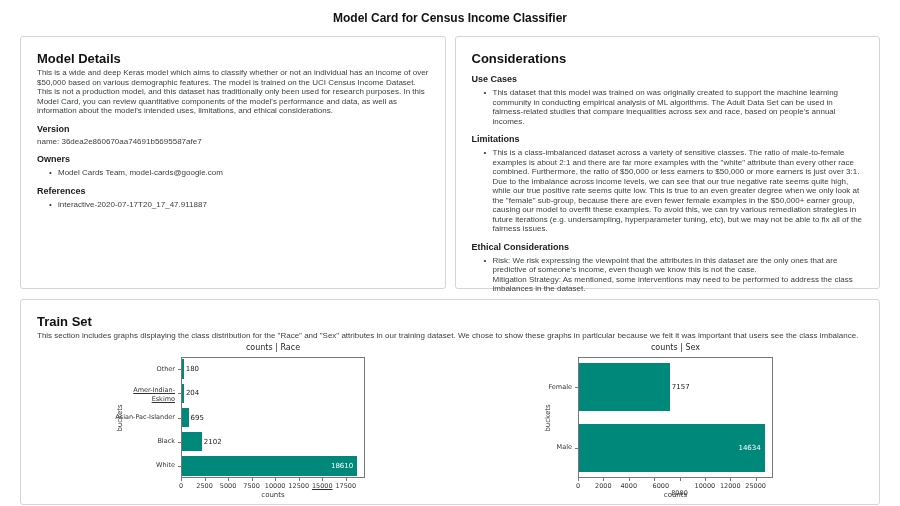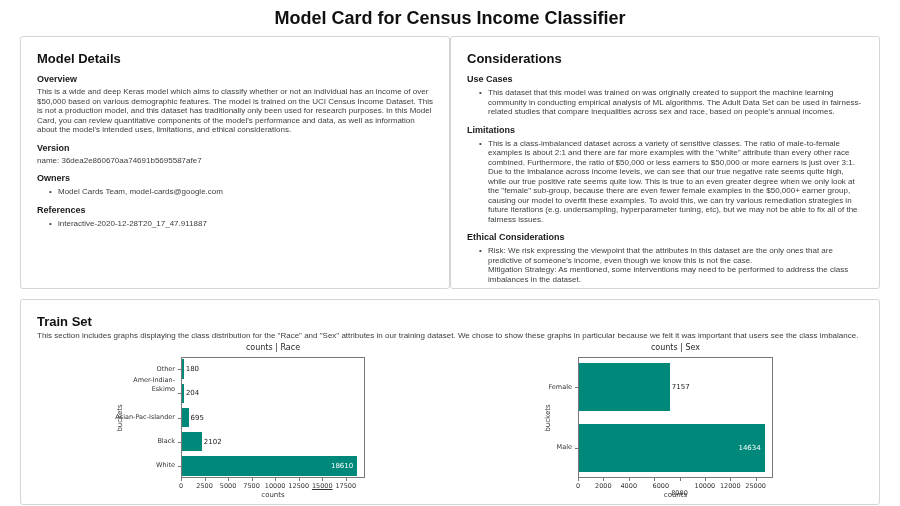--- a/index.html
+++ b/index.html
@@ -2,24 +2,24 @@
 <html><head>
 <meta charset="utf-8">
 <style>
   * { box-sizing: border-box; }
   html,body { margin:0; padding:0; }
   body {
     width:900px; height:506px; overflow:hidden; background:#ffffff;
     font-family:"Liberation Sans", sans-serif; color:#202124;
   }
   .page-title {
-    margin:8px 0; text-align:center; font-size:18px; font-weight:bold;
+    margin:8px 0; text-align:center; font-size:12px; font-weight:bold;
     color:#111; line-height:20px;
   }
-  .cards-row { display:flex; margin:0 20px; }
+  .cards-row { display:flex; gap:9px; margin:0 20px; }
   .card {
     background:#fff; border:1px solid #d5d5d5; border-radius:3px;
     padding:14px 16px;
   }
   .cards-row .card { flex:1; height:253px; }
   .train-card { margin:10px 20px 0; height:206px; position:relative; }
   .card h2 { margin:0; font-size:13px; font-weight:bold; color:#111; line-height:15px; }
   .card h3 { margin:8px 0 0; font-size:9px; font-weight:bold; color:#1a1a1a; line-height:11px; }
   .card p { margin:2px 0 0; font-size:8px; line-height:9.5px; color:#3c4043; }
   .card ul { margin:3px 0 0; padding:0 0 0 21px; list-style:none; }
@@ -48,31 +48,30 @@
 </style>
 </head>
 <body>
 
 <h1 class="page-title">Model Card for Census Income Classifier</h1>
 
 <div class="cards-row">
 
   <section class="card">
     <h2>Model Details</h2>
-    <h3>Overview</h3>
     <p>This is a wide and deep Keras model which aims to classify whether or not an individual has an income of over $50,000 based on various demographic features. The model is trained on the UCI Census Income Dataset. This is not a production model, and this dataset has traditionally only been used for research purposes. In this Model Card, you can review quantitative components of the model's performance and data, as well as information about the model's intended uses, limitations, and ethical considerations.</p>
     <h3>Version</h3>
     <p>name: 36dea2e860670aa74691b5695587afe7</p>
     <h3>Owners</h3>
     <ul>
       <li>Model Cards Team, model-cards@google.com</li>
     </ul>
     <h3>References</h3>
     <ul>
-      <li>interactive-2020-12-28T20_17_47.911887</li>
+      <li>interactive-2020-07-17T20_17_47.911887</li>
     </ul>
   </section>
 
   <section class="card">
     <h2>Considerations</h2>
     <h3>Use Cases</h3>
     <ul>
       <li>This dataset that this model was trained on was originally created to support the machine learning community in conducting empirical analysis of ML algorithms. The Adult Data Set can be used in fairness-related studies that compare inequalities across sex and race, based on people's annual incomes.</li>
     </ul>
     <h3>Limitations</h3>
@@ -92,21 +91,21 @@
   <h2>Train Set</h2>
   <p>This section includes graphs displaying the class distribution for the "Race" and "Sex" attributes in our training dataset. We chose to show these graphs in particular because we felt it was important that users see the class imbalance.</p>
 
   <div class="chart" id="chart-race" style="left:92px; top:43px;">
       <div class="c-title" style="left: 68px; top: 0px; width: 184px;">counts | Race</div>
       <div class="c-plot" style="left: 68px; top: 14px; width: 184px; height: 121px;"></div>
       <div class="c-ycat" style="left: 0px; top: 21.6px; width: 62px;">Other</div>
       <div class="c-tick" style="left: 65px; top: 26.1px; width: 3px; height: 1px;"></div>
       <div class="c-bar" style="left: 69px; top: 16.42px; width: 1.69498px; height: 19.36px; background: rgb(0, 137, 123);"></div>
       <div class="c-val" style="left: 72.695px; top: 22.1px;">180</div>
-      <div class="c-ycat" style="left: 0px; top: 33px; width: 62px;">Amer-Indian-Eskimo</div>
+      <div class="c-ycat" style="left: 0px; top: 43px; width: 62px; text-decoration: underline;">Amer-Indian-Eskimo</div>
       <div class="c-tick" style="left: 65px; top: 50.3px; width: 3px; height: 1px;"></div>
       <div class="c-bar" style="left: 69px; top: 40.62px; width: 1.92098px; height: 19.36px; background: rgb(0, 137, 123);"></div>
       <div class="c-val" style="left: 72.921px; top: 46.3px;">204</div>
       <div class="c-ycat" style="left: 0px; top: 70px; width: 62px;">Asian-Pac-Islander</div>
       <div class="c-tick" style="left: 65px; top: 74.5px; width: 3px; height: 1px;"></div>
       <div class="c-bar" style="left: 69px; top: 64.82px; width: 6.54452px; height: 19.36px; background: rgb(0, 137, 123);"></div>
       <div class="c-val" style="left: 77.5445px; top: 70.5px;">695</div>
       <div class="c-ycat" style="left: 0px; top: 94.2px; width: 62px;">Black</div>
       <div class="c-tick" style="left: 65px; top: 98.7px; width: 3px; height: 1px;"></div>
       <div class="c-bar" style="left: 69px; top: 89.02px; width: 19.7937px; height: 19.36px; background: rgb(0, 137, 123);"></div>

